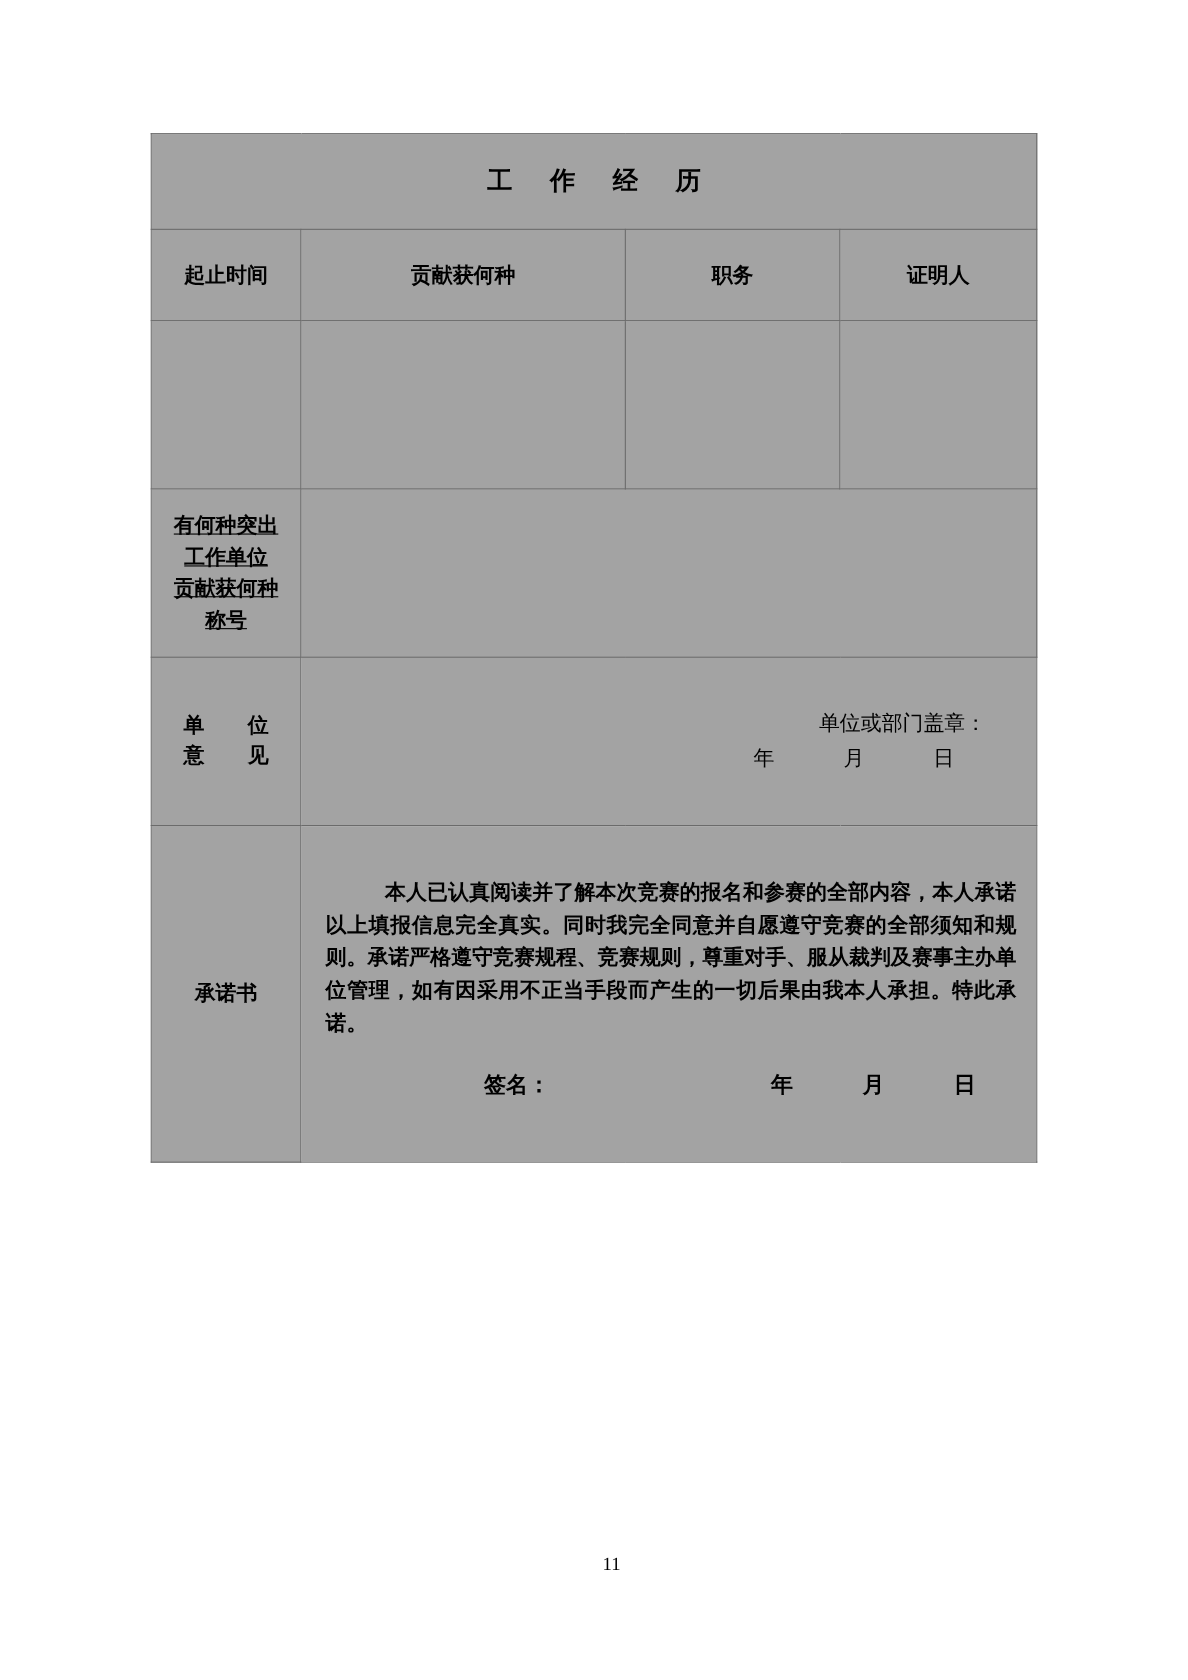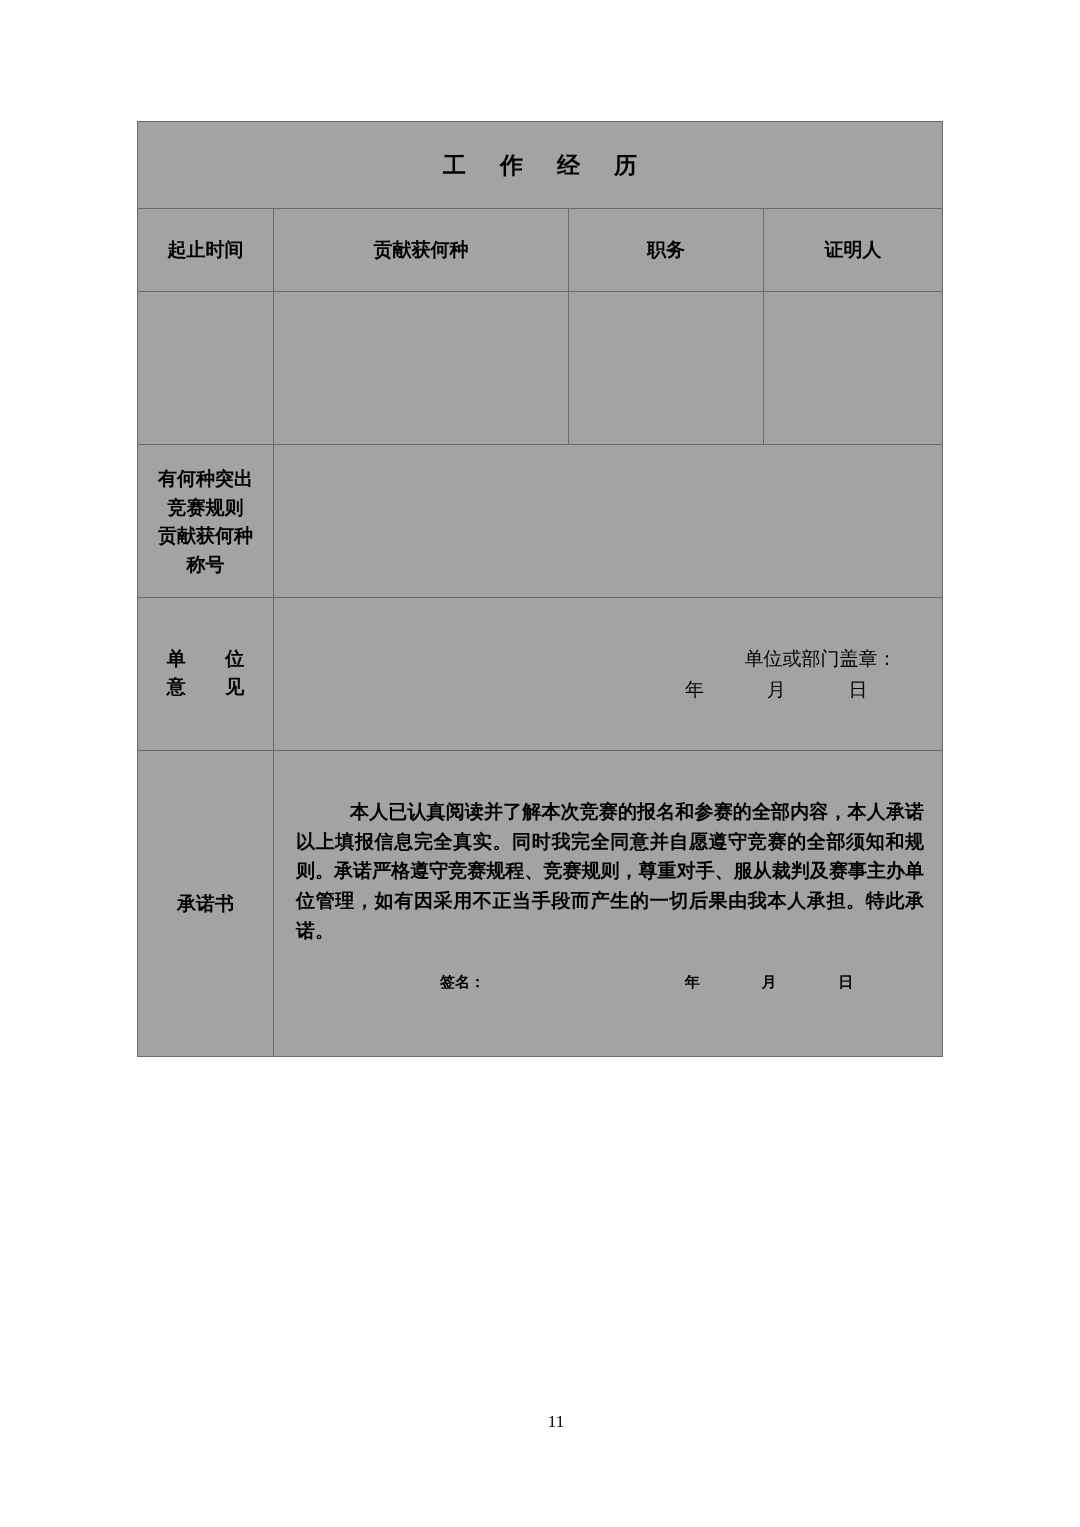--- a/index.html
+++ b/index.html
@@ -74,21 +74,21 @@
 
   
   .label-cell {
     text-align: center;
     font-weight: bold;
     font-size: 19px;
     font-family: "DejaVu Sans", "Liberation Sans", sans-serif;
     line-height: 1.5;
     padding: 4px 6px;
   }
-  .honors-row .label-cell { height: 152px; }
+  .honors-row .label-cell { height: 152px; text-decoration: underline; }
   .opinion-row .label-cell { height: 152px; }
   .pledge-row  .label-cell { height: 305px; }
 
   .label-stack { display: block; }
   .label-line { display: block; white-space: nowrap; }
   .label-sp { letter-spacing: 14px; padding-left: 14px; font-family: Liberation Mono, monospace; }
 
   
   .opinion-content {
     height: 152px;
@@ -126,21 +126,21 @@
     line-height: 1.56;
     text-align: justify;
     text-justify: inter-character;
     text-indent: 54px;
   }
   .pledge-sign {
     position: absolute;
     left: 166px;
     right: 22px;
     top: 222px;
-    font-size: 15px;
+    font-size: 20px;
     white-space: nowrap;
   }
   .sign-label { display: inline-block; }
   .sign-date {
     display: inline-block;
     margin-left: 196px;
     letter-spacing: 29px;
   }
 
   
@@ -185,21 +185,21 @@
         <td class="data-cell"></td>
         <td class="data-cell"></td>
         <td class="data-cell"></td>
         <td class="data-cell"></td>
       </tr>
 
       <tr class="honors-row">
         <td class="label-cell">
           <span class="label-stack">
             <span class="label-line">有何种突出</span>
-            <span class="label-line">竞赛规则</span>
+            <span class="label-line">工作单位</span>
             <span class="label-line">贡献获何种</span>
             <span class="label-line">称号</span>
           </span>
         </td>
         <td class="data-cell" colspan="3"></td>
       </tr>
 
       <tr class="opinion-row">
         <td class="label-cell">
           <span class="label-stack">

